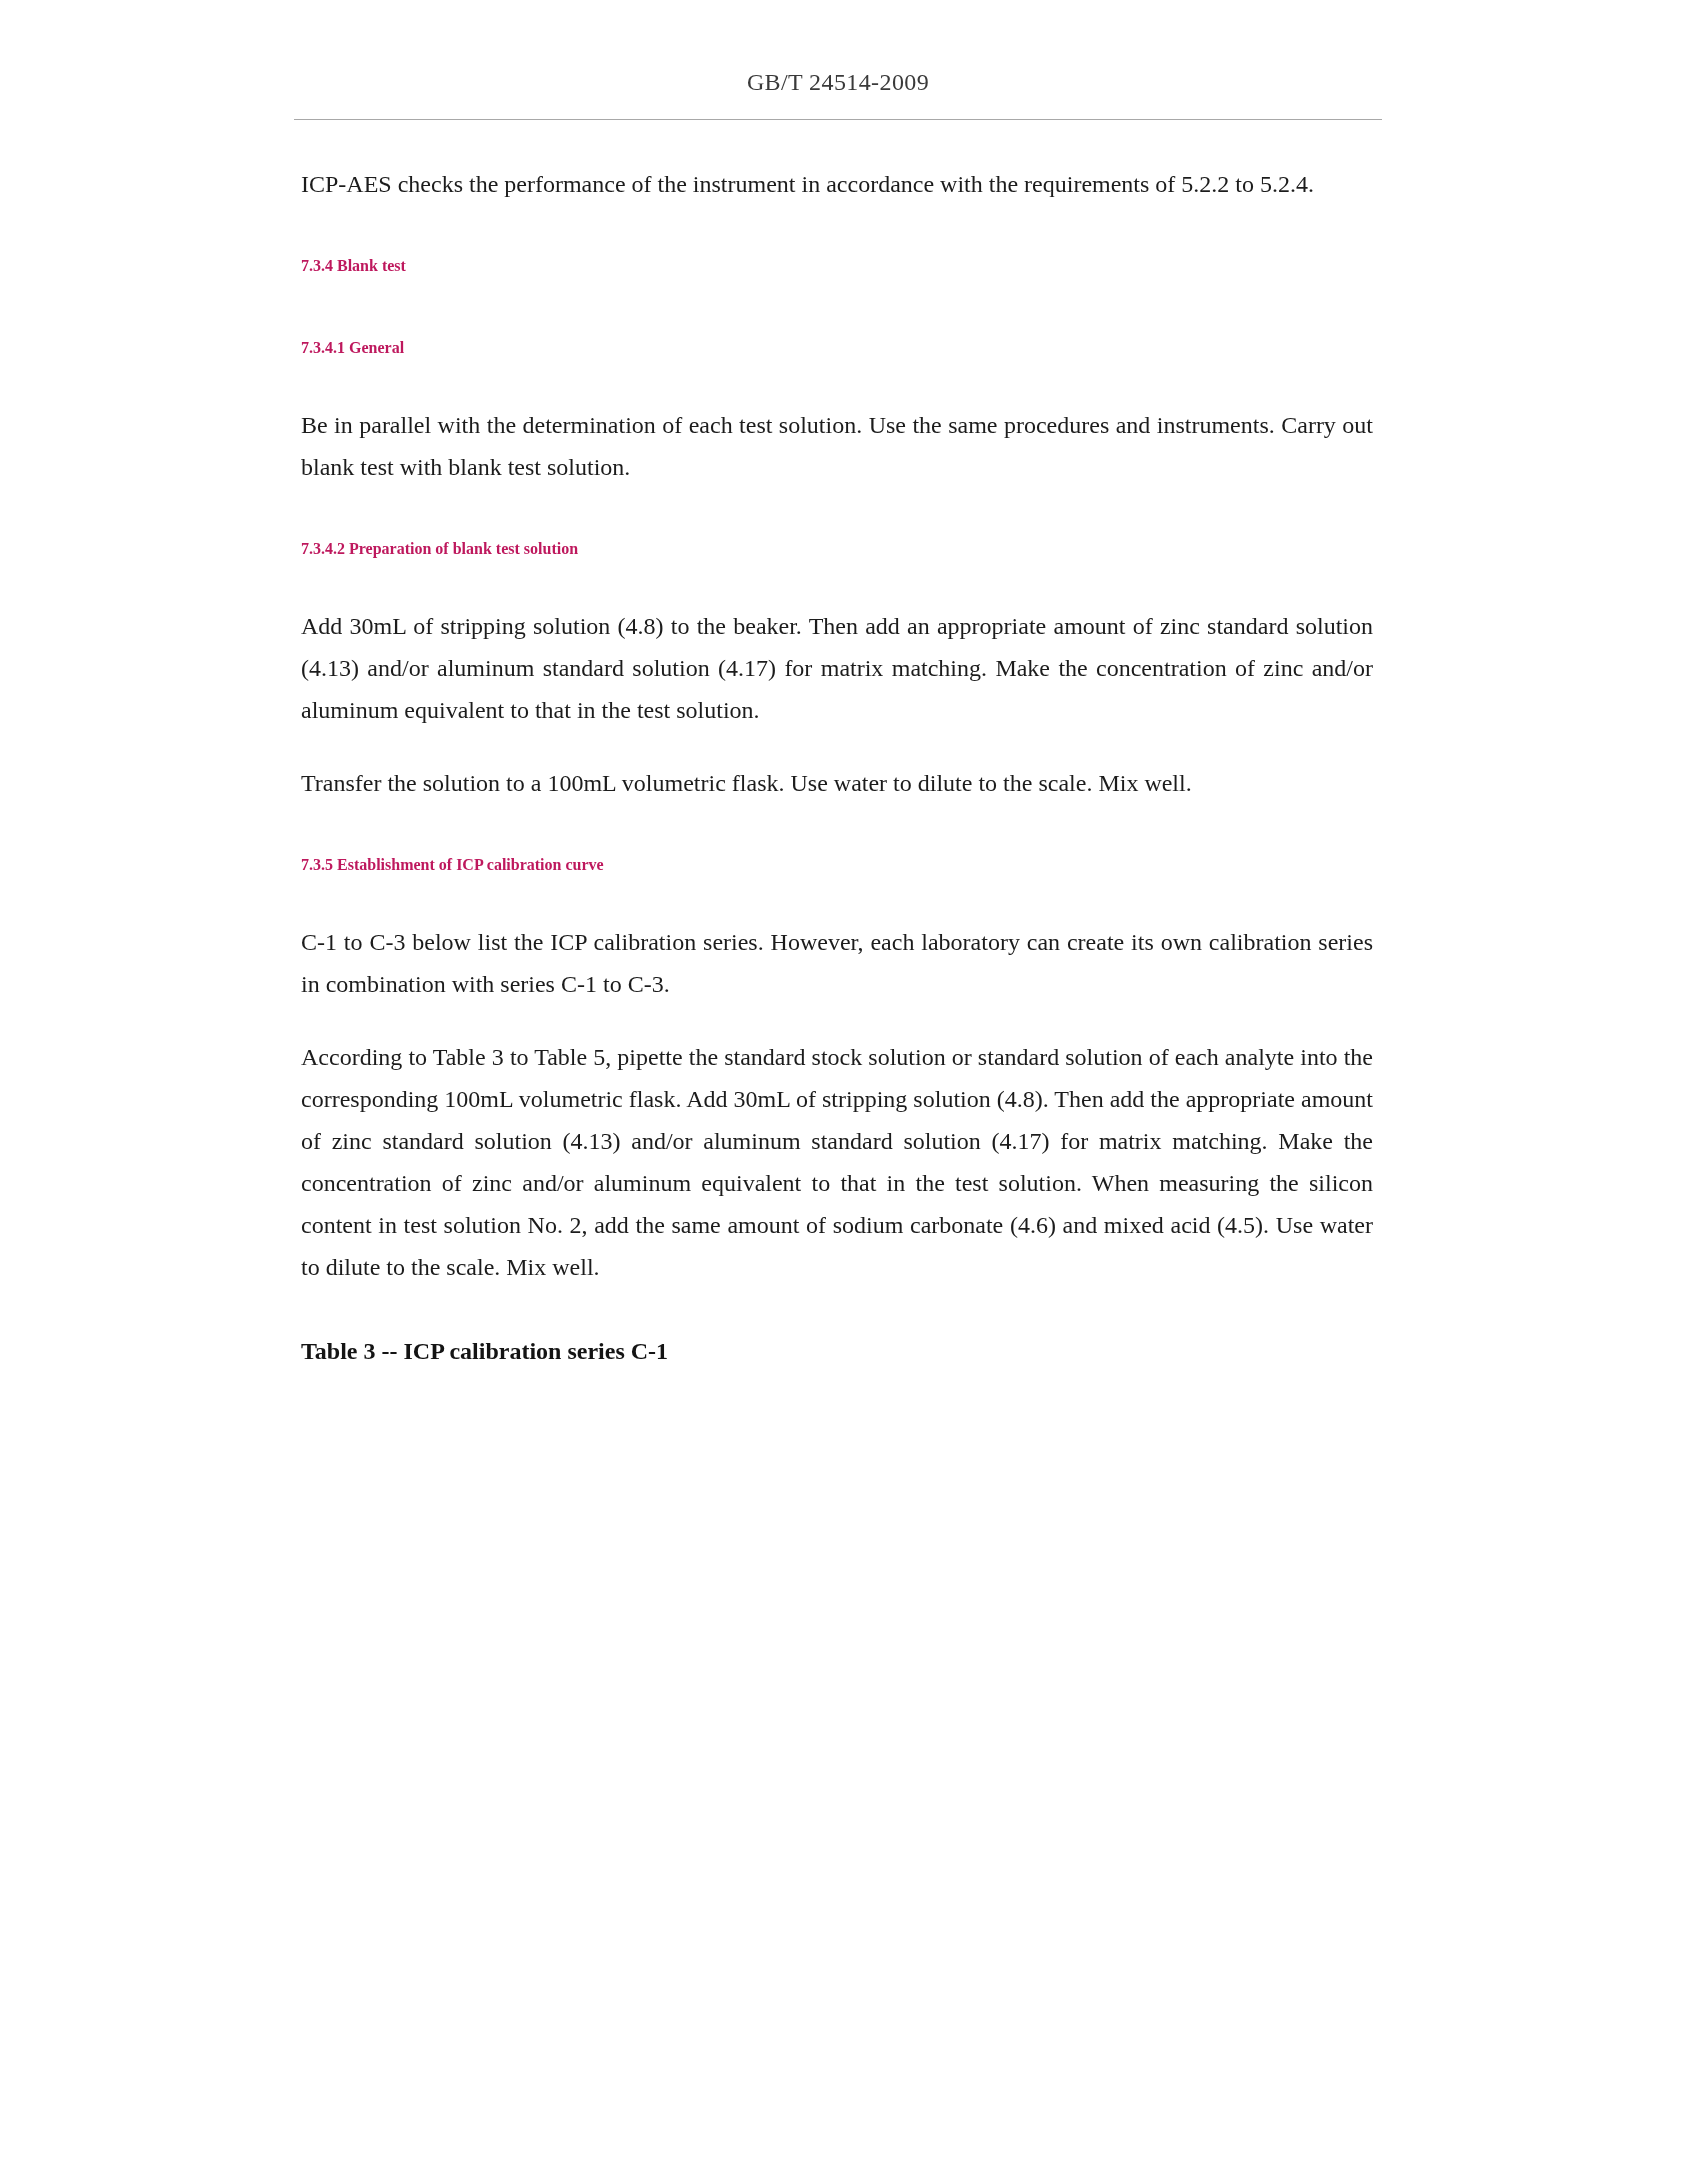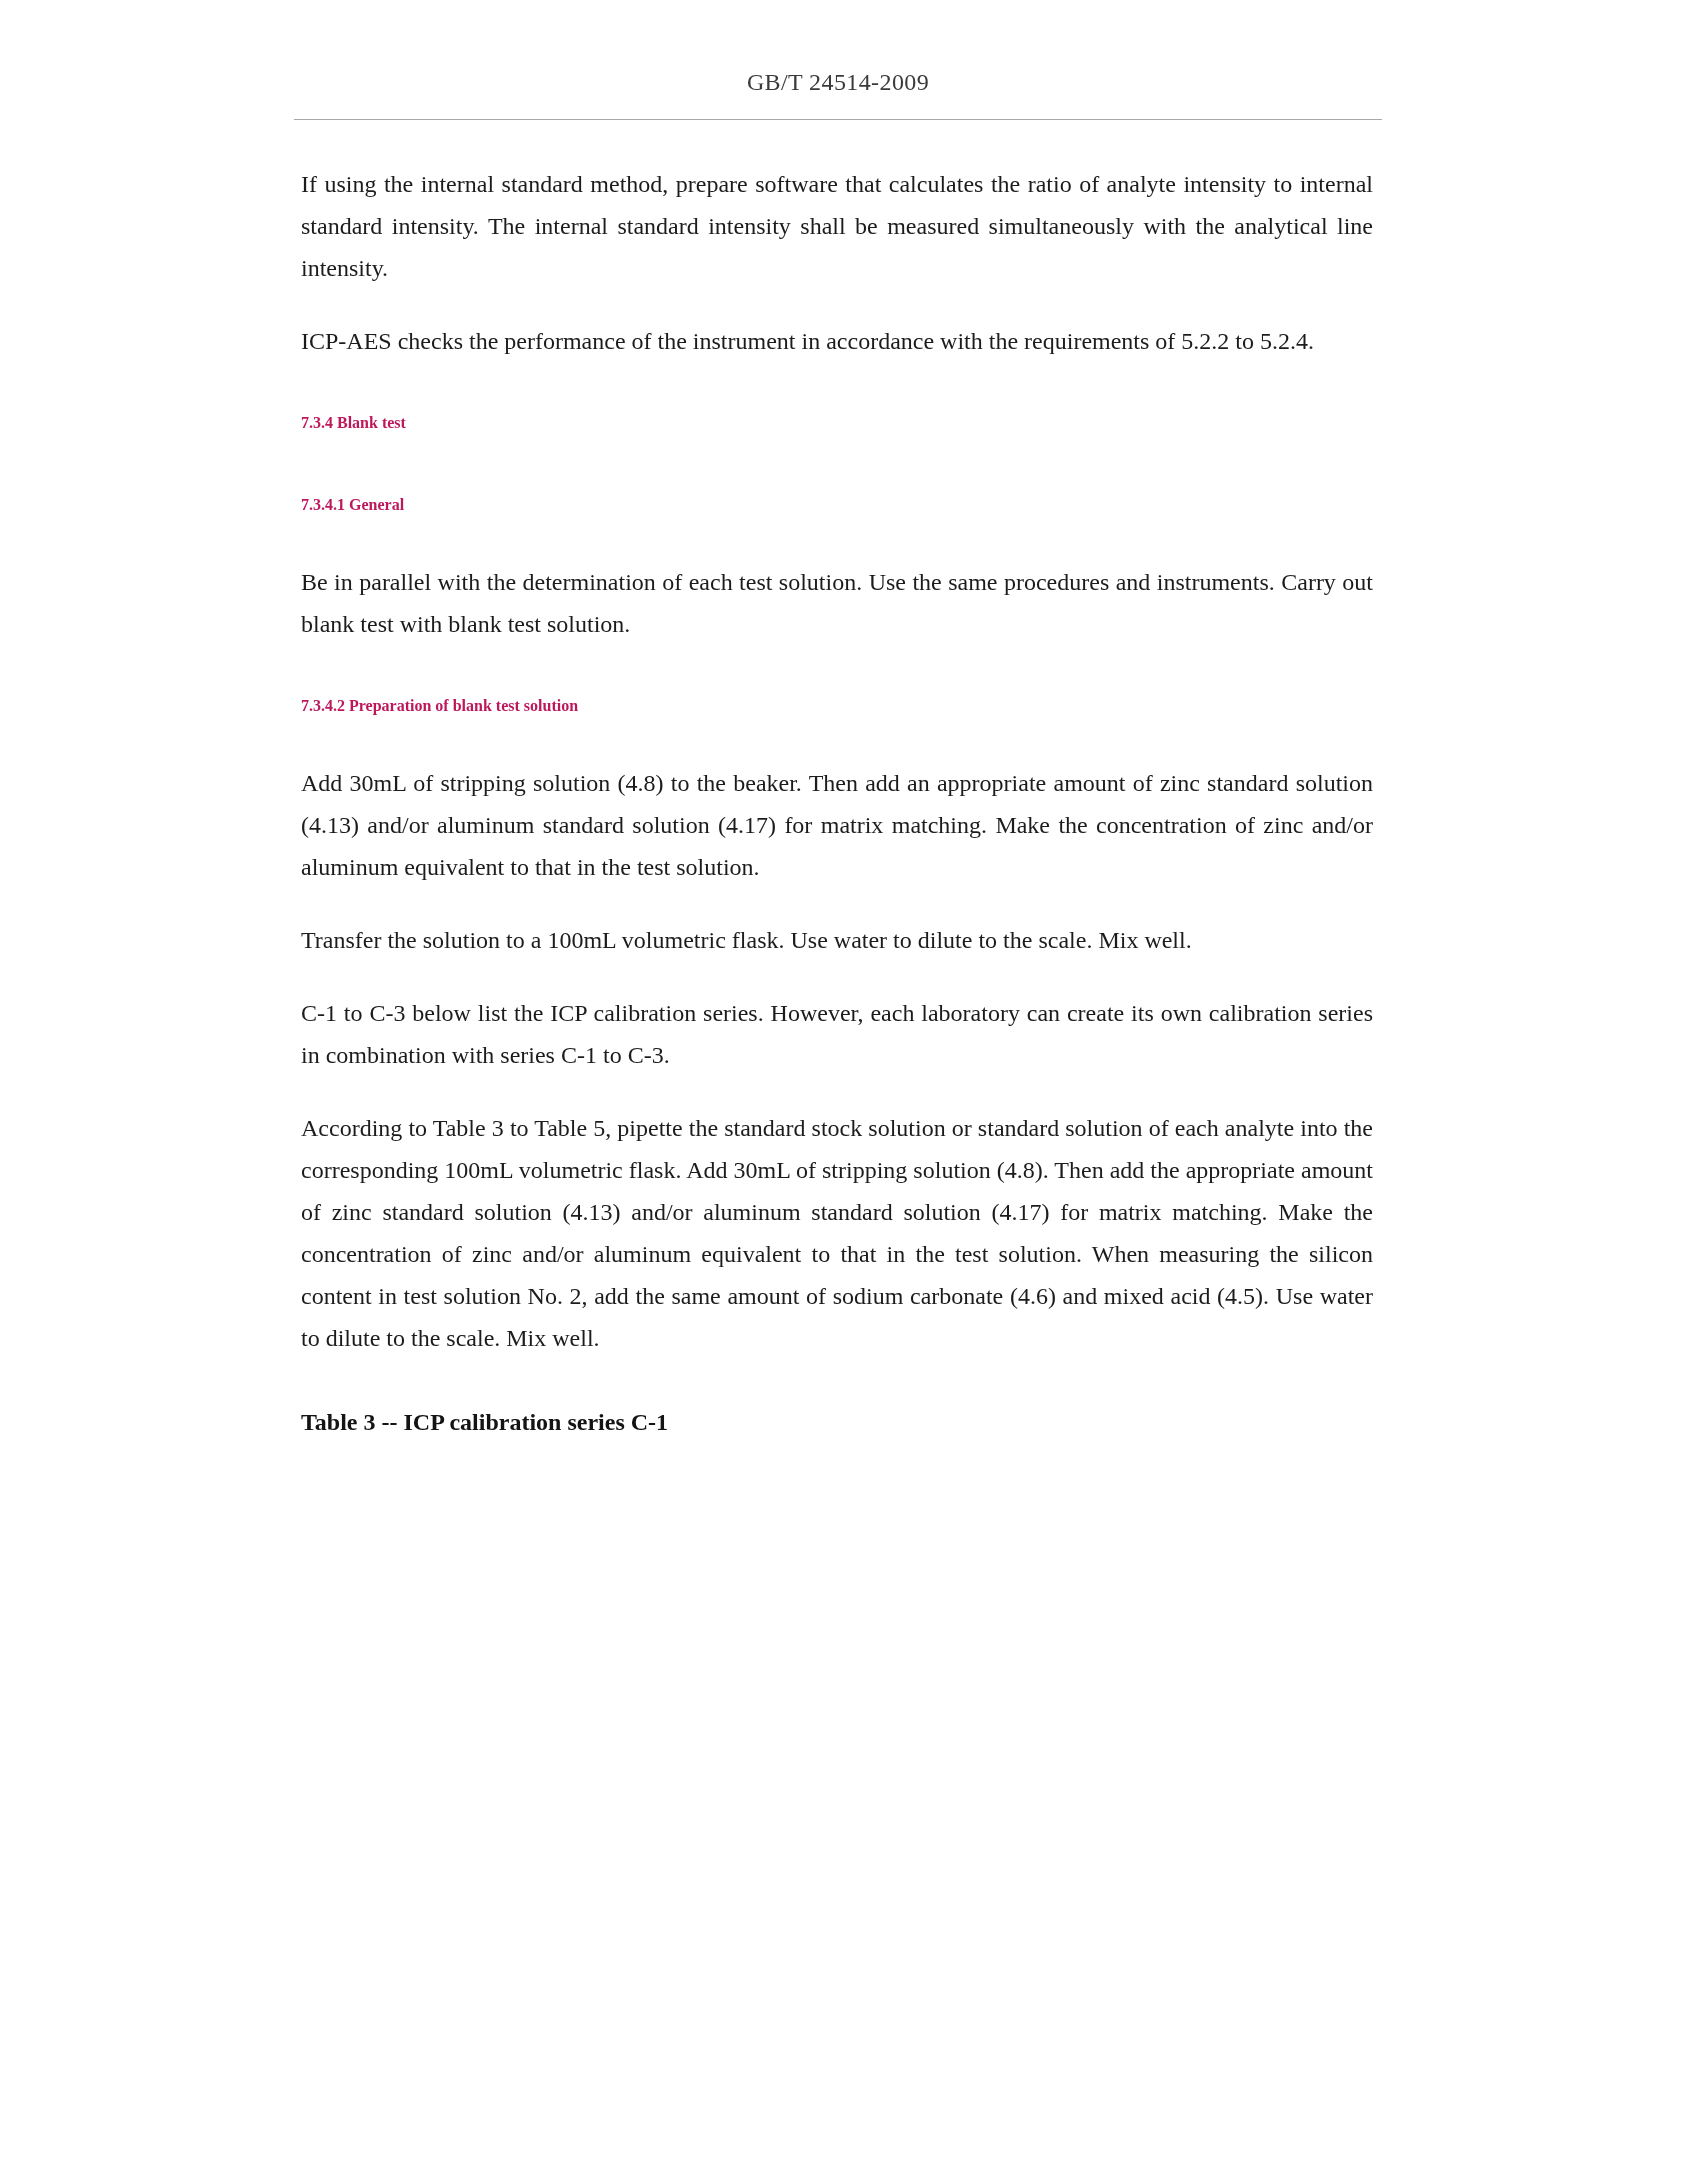--- a/index.html
+++ b/index.html
@@ -98,28 +98,28 @@
 <body>
 
 <div class="page">
 
   <div class="header">
     <div class="header-title">GB/T 24514-2009</div>
     <div class="header-rule"></div>
   </div>
 
   <div class="content">
-    <p>If using the internal standard method, prepare software that calculates the ratio of analyte intensity to internal standard intensity. The internal standard intensity shall be measured simultaneously with the analytical line intensity.</p>
     <p>ICP-AES checks the performance of the instrument in accordance with the requirements of 5.2.2 to 5.2.4.</p>
     <h3>7.3.4 Blank test</h3>
     <h3>7.3.4.1 General</h3>
     <p>Be in parallel with the determination of each test solution. Use the same procedures and instruments. Carry out blank test with blank test solution.</p>
     <h3>7.3.4.2 Preparation of blank test solution</h3>
     <p>Add 30mL of stripping solution (4.8) to the beaker. Then add an appropriate amount of zinc standard solution (4.13) and/or aluminum standard solution (4.17) for matrix matching. Make the concentration of zinc and/or aluminum equivalent to that in the test solution.</p>
     <p>Transfer the solution to a 100mL volumetric flask. Use water to dilute to the scale. Mix well.</p>
+    <h3>7.3.5 Establishment of ICP calibration curve</h3>
     <p>C-1 to C-3 below list the ICP calibration series. However, each laboratory can create its own calibration series in combination with series C-1 to C-3.</p>
     <p>According to Table 3 to Table 5, pipette the standard stock solution or standard solution of each analyte into the corresponding 100mL volumetric flask. Add 30mL of stripping solution (4.8). Then add the appropriate amount of zinc standard solution (4.13) and/or aluminum standard solution (4.17) for matrix matching. Make the concentration of zinc and/or aluminum equivalent to that in the test solution. When measuring the silicon content in test solution No. 2, add the same amount of sodium carbonate (4.6) and mixed acid (4.5). Use water to dilute to the scale. Mix well.</p>
     <div class="table-caption">Table 3 -- ICP calibration series C-1</div>
   </div>
 
   <div class="footer">
     <div class="footer-left">
       <span class="footer-link">www.ChineseStandard.net</span>
       <span class="footer-arrow">→</span>
       <span>Buy True-PDF</span>

